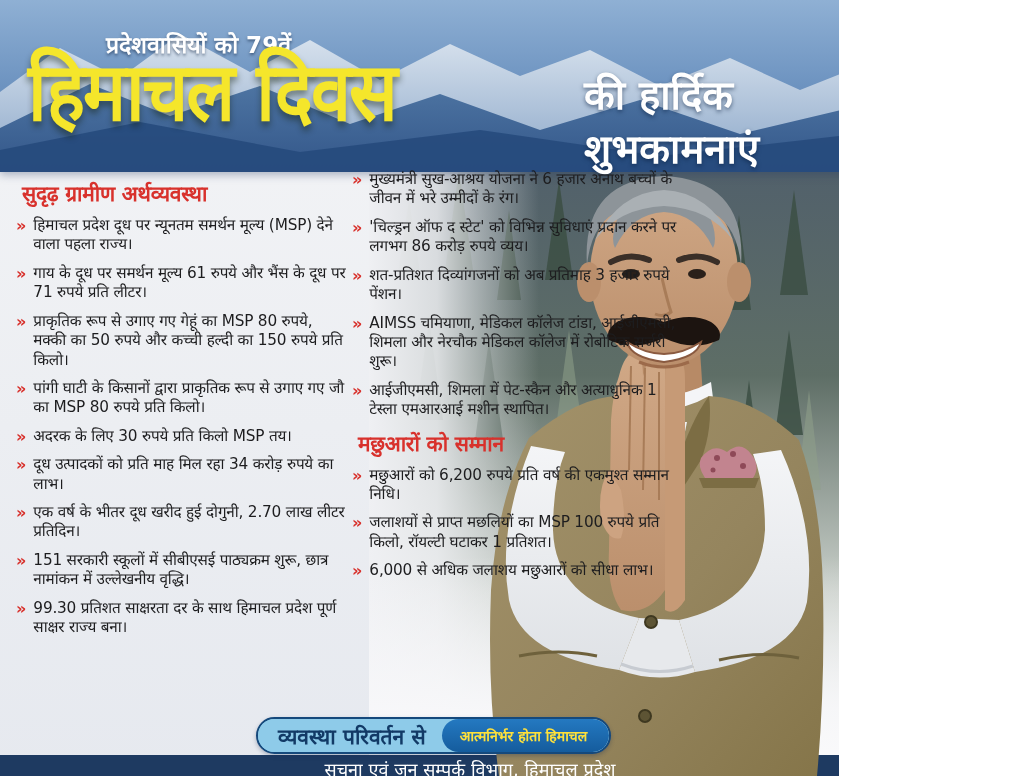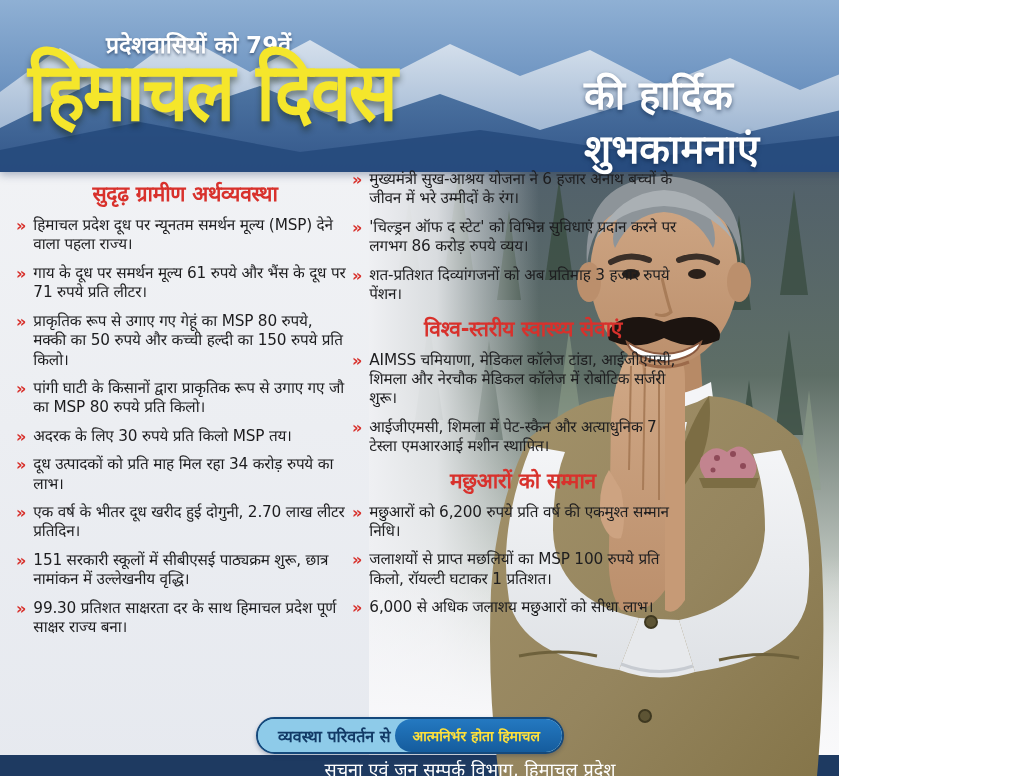--- a/index.html
+++ b/index.html
@@ -20,29 +20,29 @@
       background:linear-gradient(90deg,#eff0f3 0%, rgba(239,240,243,0.85) 40%, rgba(239,240,243,0) 100%); }
   .photo-fade-bottom { position:absolute; left:0; bottom:0; width:100%; height:220px;
       background:linear-gradient(180deg, rgba(246,246,248,0) 0%, rgba(248,248,250,.9) 70%, #fafafb 100%); }
 
   .portrait { position:absolute; right:0; top:170px; width:370px; height:606px; z-index:4; }
 
   
   .col { position:absolute; top:170px; z-index:5; }
   .col-left { left:16px; width:332px; }
   .col-mid  { left:352px; width:336px; }
-  .sec-title { color:#d8312c; font-weight:bold; font-size:21px; margin:9px 0 9px 6px; letter-spacing:-0.3px;text-align:center; }
+  .sec-title { color:#d8312c; font-weight:bold; font-size:21px; margin:9px 0 9px 6px; letter-spacing:-0.3px; }
   .bullet { display:flex; align-items:flex-start; margin:0 0 9px 0; }
   .chev { color:#d8312c; font-weight:bold; font-size:16px; line-height:1.2; margin:0 7px 0 0; flex:0 0 auto; }
   .btxt { color:#1d1d1f; font-size:15.3px; line-height:1.27; font-weight:500; letter-spacing:-0.2px; }
 
   
   .slogan-pill { position:absolute; left:256px; top:717px; height:37px; display:flex; align-items:stretch; z-index:6;
       border:2px solid #15497c; border-radius:20px; overflow:hidden; background:#8ecbe9; box-shadow:0 2px 4px rgba(20,40,80,.3); }
-  .pill-left { background:#8ecbe9; color:#123a66; font-weight:bold; font-size:16px; display:flex; align-items:center; padding:0 4px 0 20px; }
+  .pill-left { background:#8ecbe9; color:#123a66; font-weight:bold; font-size:21px; display:flex; align-items:center; padding:0 16px 0 20px; }
   .pill-right { background:linear-gradient(180deg,#2479c1,#155c9d); color:#ffe13a; font-weight:bold; font-size:14px; display:flex; align-items:center; padding:0 22px 0 18px; border-radius:18px; }
   .footer-strip { position:absolute; left:0; top:755px; width:1024px; height:21px; background:#1e3a61; z-index:2; }
   .footer-credit { position:absolute; left:0; top:757px; width:940px; text-align:center; color:#ffffff; font-size:18px; font-weight:normal; z-index:6; }
 </style>
 </head>
 <body>
 
 <div id="poster">
 
   <div class="header">
@@ -265,29 +265,28 @@
             <span class="chev">»</span>
             <span class="btxt">'चिल्ड्रन ऑफ द स्टेट' को विभिन्न सुविधाएं प्रदान करने पर लगभग 86 करोड़ रुपये व्यय।</span>
           </div>
           <div class="bullet">
             <span class="chev">»</span>
             <span class="btxt">शत-प्रतिशत दिव्यांगजनों को अब प्रतिमाह 3 हजार रुपये पेंशन।</span>
           </div>
         </div>
     </div>
     <div>
-      <div class="sec-title">विश्व-स्तरीय स्वास्थ्य सेवाएं</div>
       <div>
           <div class="bullet">
             <span class="chev">»</span>
             <span class="btxt">AIMSS चमियाणा, मेडिकल कॉलेज टांडा, आईजीएमसी, शिमला और नेरचौक मेडिकल कॉलेज में रोबोटिक सर्जरी शुरू।</span>
           </div>
           <div class="bullet">
             <span class="chev">»</span>
-            <span class="btxt">आईजीएमसी, शिमला में पेट-स्कैन और अत्याधुनिक 7 टेस्ला एमआरआई मशीन स्थापित।</span>
+            <span class="btxt">आईजीएमसी, शिमला में पेट-स्कैन और अत्याधुनिक 1 टेस्ला एमआरआई मशीन स्थापित।</span>
           </div>
         </div>
     </div>
     <div>
       <div class="sec-title">मछुआरों को सम्मान</div>
       <div>
           <div class="bullet">
             <span class="chev">»</span>
             <span class="btxt">मछुआरों को 6,200 रुपये प्रति वर्ष की एकमुश्त सम्मान निधि।</span>
           </div>

